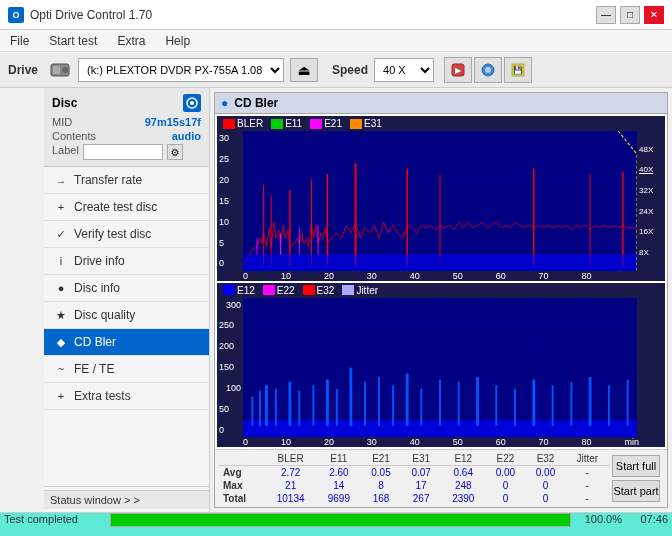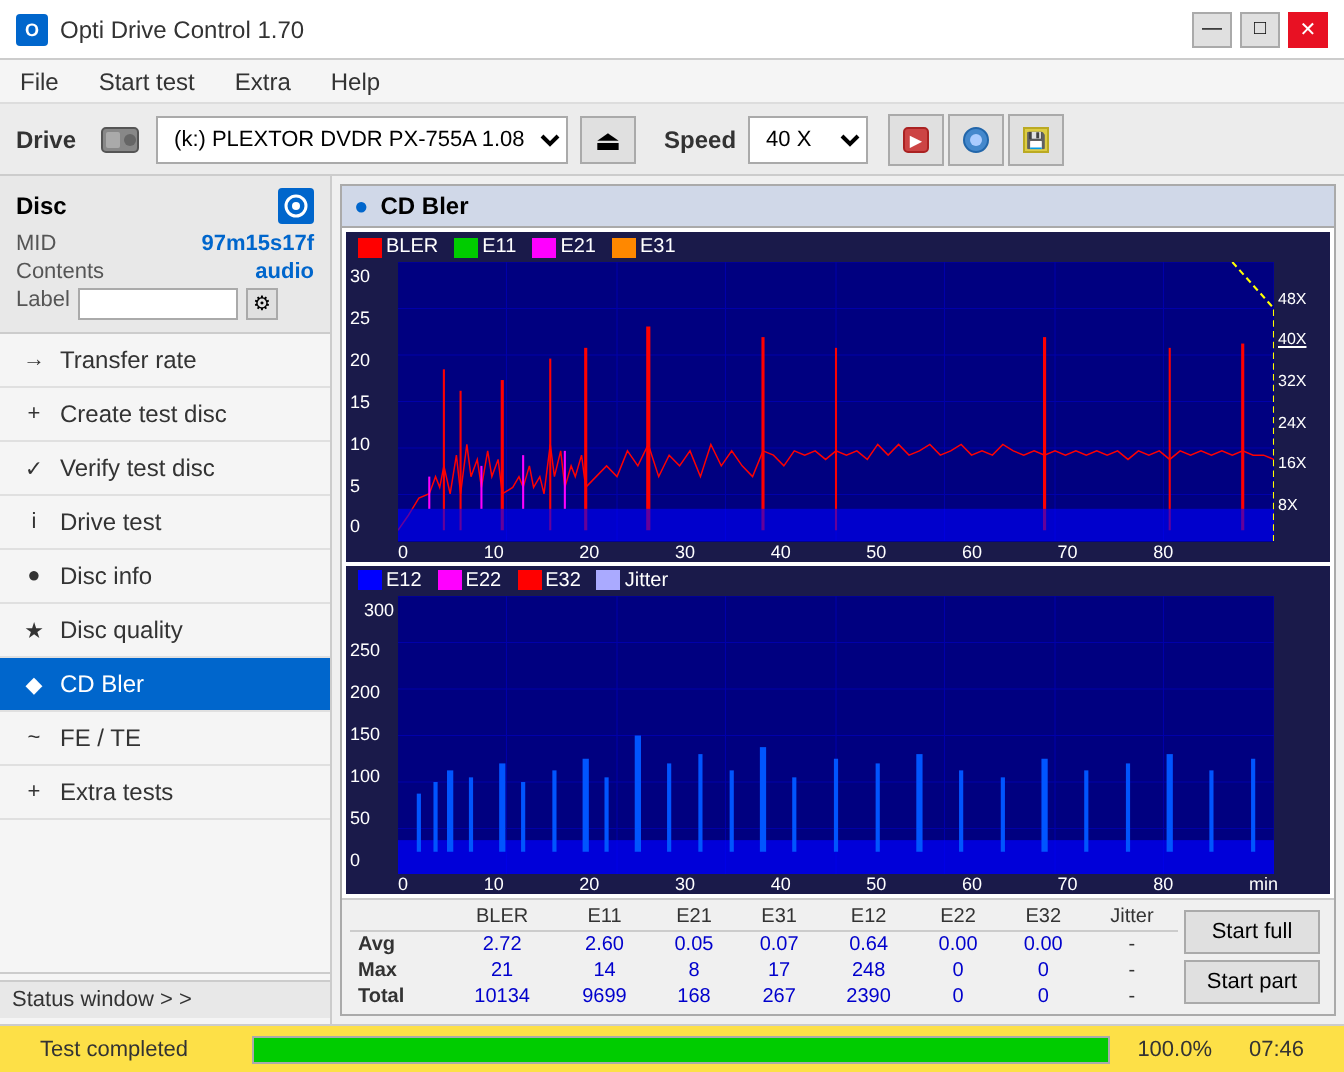--- a/index.html
+++ b/index.html
@@ -25,21 +25,21 @@
     .drive-eject { width: 28px; height: 24px; background: #e0e0e0; border: 1px solid #aaa; display: flex; align-items: center; justify-content: center; cursor: pointer; font-size: 14px; }
     .speed-label { font-size: 12px; font-weight: bold; color: #333; margin-left: 8px; }
     .speed-select { height: 24px; font-size: 11px; border: 1px solid #aaa; background: white; padding: 0 4px; width: 60px; }
     .toolbar-icons { display: flex; gap: 2px; margin-left: 4px; }
     .toolbar-icon-btn { width: 28px; height: 26px; background: #e0e0e0; border: 1px solid #aaa; display: flex; align-items: center; justify-content: center; cursor: pointer; font-size: 14px; }
 
     
     .main { display: flex; height: calc(536px - 30px - 22px - 36px - 24px); }
 
     
-    .sidebar { width: 166px; background: #f5f5f5; border-right: 1px solid #ccc; display: flex; flex-direction: column; overflow: hidden; }
+    .sidebar { width: 166px; background: #f5f5f5; border-right: 1px solid #ccc; display: flex; flex-direction: column; overflow: hidden; margin-left: 44px; }
     .disc-info { background: #e8e8e8; border-bottom: 1px solid #ccc; padding: 6px 8px; }
     .disc-header { display: flex; align-items: center; justify-content: space-between; margin-bottom: 4px; }
     .disc-header-text { font-weight: bold; font-size: 12px; }
     .disc-header-icon { width: 18px; height: 18px; background: #0066cc; border-radius: 2px; display: flex; align-items: center; justify-content: center; cursor: pointer; }
     .disc-row { display: flex; justify-content: space-between; margin-bottom: 2px; }
     .disc-row-label { color: #555; font-size: 11px; }
     .disc-row-value { color: #0066cc; font-size: 11px; font-weight: bold; }
     .disc-label-row { display: flex; align-items: flex-start; gap: 4px; margin-top: 2px; }
     .disc-label-input { border: 1px solid #aaa; background: white; width: 80px; height: 16px; font-size: 10px; }
     .disc-label-icon { width: 16px; height: 16px; background: #e0e0e0; border: 1px solid #aaa; display: flex; align-items: center; justify-content: center; cursor: pointer; font-size: 10px; }
@@ -59,24 +59,24 @@
     .cdbler-title { font-weight: bold; font-size: 12px; }
 
     .charts-area { display: flex; flex-direction: column; flex: 1; overflow: hidden; }
     .data-table { width: 100%; border-collapse: collapse; font-size: 10px; }
     .data-table th { color: #333; text-align: center; padding: 1px 4px; font-weight: normal; border-bottom: 1px solid #ccc; }
     .data-table td { text-align: center; padding: 1px 4px; color: #0000cc; }
     .data-table .row-label { color: #333; font-weight: bold; text-align: left; }
     .data-table .dash { color: #333; }
 
     .buttons-col { display: flex; flex-direction: column; gap: 3px; padding: 3px; }
-    .action-btn { width: 68px; height: 22px; background: #e0e0e0; border: 1px solid #aaa; font-size: 11px; cursor: pointer; display: flex; align-items: center; justify-content: center; }
-
-    
-    .statusbar { height: 24px; background: #fde047; border-top: 1px solid #ccc; display: flex; align-items: center; padding: 0 20px; gap: 6px; }
+    .action-btn { width: 48px; height: 22px; background: #e0e0e0; border: 1px solid #aaa; font-size: 11px; cursor: pointer; display: flex; align-items: center; justify-content: center; }
+
+    
+    .statusbar { height: 24px; background: #5eead4; border-top: 1px solid #ccc; display: flex; padding: 0 4px; gap: 6px; }
     .status-text { font-size: 11px; color: #333; min-width: 100px; }
     .progress-bar-container { flex: 1; height: 14px; background: #e0e0e0; border: 1px solid #aaa; }
     .progress-bar-fill { height: 100%; background: #00cc00; }
     .progress-percent { font-size: 11px; color: #333; min-width: 45px; text-align: right; }
     .time-display { font-size: 11px; color: #333; min-width: 40px; text-align: right; }
     .status-window-btn { font-size: 11px; color: #333; padding: 3px 6px; cursor: pointer; background: #e8e8e8; border: 1px solid #ccc; white-space: nowrap; }
   </style>
 </head>
 <body>
 
@@ -178,21 +178,21 @@
       <div id="nav-create-test-disc" class="nav-item">
         <span class="nav-icon">+</span>
         <span>Create test disc</span>
       </div>
       <div id="nav-verify-test-disc" class="nav-item">
         <span class="nav-icon">✓</span>
         <span>Verify test disc</span>
       </div>
       <div id="nav-drive-info" class="nav-item">
         <span class="nav-icon">i</span>
-        <span>Drive test</span>
+        <span>Drive info</span>
       </div>
       <div id="nav-disc-info" class="nav-item">
         <span class="nav-icon">●</span>
         <span>Disc info</span>
       </div>
       <div id="nav-disc-quality" class="nav-item">
         <span class="nav-icon">★</span>
         <span>Disc quality</span>
       </div>
       <div id="nav-cd-bler" class="nav-item active">
@@ -351,21 +351,21 @@
             </div>
           </div>
 
           <div style="flex:1; position:relative; display:flex;">
 
             <div style="width:26px; position:relative; display:flex; flex-direction:column; justify-content:space-between; padding:2px 2px; background:#1a1a4a;">
               <span style="color:white;font-size:9px;text-align:right;">300</span>
               <span style="color:white;font-size:9px;">250</span>
               <span style="color:white;font-size:9px;">200</span>
               <span style="color:white;font-size:9px;">150</span>
-              <span style="color:white;font-size:9px;">100</span>
+              <span style="color:white;font-size:9px;text-align:right;">100</span>
               <span style="color:white;font-size:9px;">50</span>
               <span style="color:white;font-size:9px;">0</span>
             </div>
 
             <div style="flex:1; position:relative; overflow:hidden;">
               <svg width="100%" height="100%" viewBox="0 0 420 120" preserveAspectRatio="none">
                 <rect width="420" height="120" fill="#000080"></rect>
 
                 <line x1="0" y1="0" x2="420" y2="0" stroke="#0000aa" stroke-width="0.5"></line>
                 <line x1="0" y1="20" x2="420" y2="20" stroke="#0000aa" stroke-width="0.5"></line>

